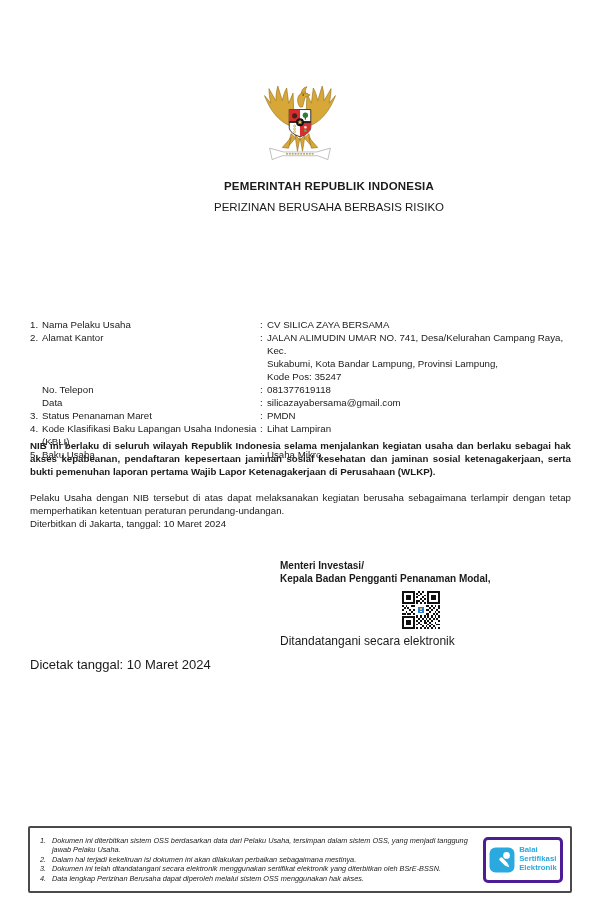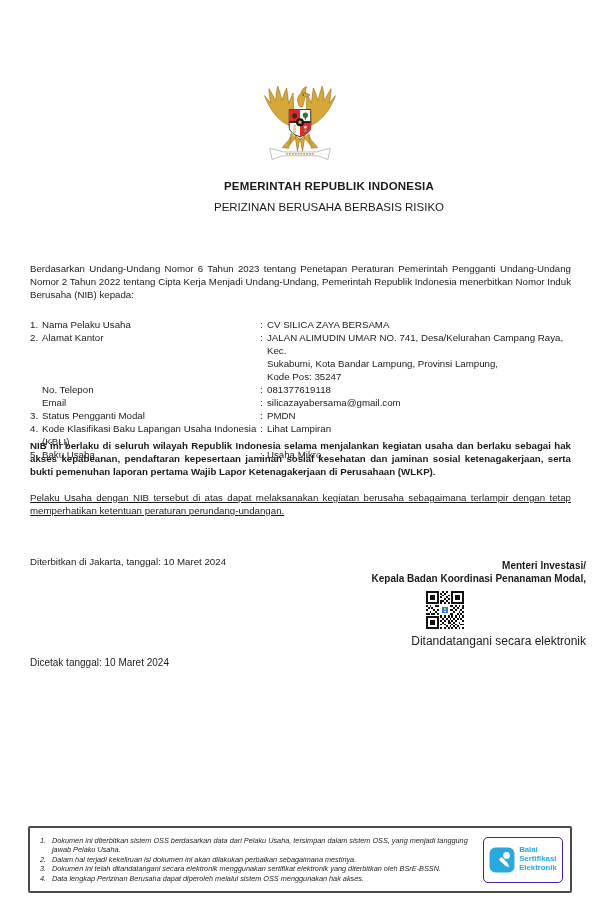--- a/index.html
+++ b/index.html
@@ -11,50 +11,50 @@
     color:#1b1b1b;
   }
   .emblem { position:absolute; left:262px; top:84px; width:76px; height:84px; }
   .center-text { position:absolute; left:0; width:600px; text-align:center;margin-left:29px; }
   .gov-title { top:180px; font-size:11.5px; font-weight:bold; letter-spacing:0.2px; }
   .doc-title { top:201px; font-size:11.5px; font-weight:normal; }
   .nib-no    { top:221px; font-size:11.5px; font-weight:bold; }
   .body-text { position:absolute; left:30px; width:541px; font-size:9.7px; line-height:13px; text-align:justify; }
   .intro { top:262px; }
   .para-nib { top:439px;font-weight:bold; }
-  .para-pelaku { top:491px;text-decoration:underline; }
-  .issued { position:absolute; left:30px; top:556px; font-size:9.7px; }
-  .printed { position:absolute; left:30px; top:657px; font-size:10px; }
+  .para-pelaku { top:491px; }
+  .issued { position:absolute; left:30px; top:518px; font-size:9.7px; }
+  .printed { position:absolute; left:30px; top:657px; font-size:13px; }
 
   .details { position:absolute; left:30px; top:318px; width:541px; font-size:9.7px; line-height:13px; }
   .detail-row { display:flex; align-items:flex-start; }
   .dl-left { width:230px; display:flex; flex-shrink:0; }
   .dl-num { width:12px; flex-shrink:0; }
   .dl-label { white-space:pre-line; }
   .dl-right { flex:1; display:flex; }
   .dl-colon { width:7px; flex-shrink:0; }
   .dl-value { white-space:pre-line; }
 
-  .signature { position:absolute; left:304px; top:559px; width:282px; text-align:right; }
+  .signature { position:absolute; left:280px; top:559px; width:282px; text-align:left; }
   .sig-line { font-size:10px; font-weight:bold; line-height:13px; }
   .qr-wrap { margin:6px auto 5px auto; width:38px; height:38px; }
   .sig-note { font-size:12px; }
 
   .footer-box {
     position:absolute; left:28px; top:826px; width:544px; height:67px;
     border:2px solid #4a4a4a; border-radius:2px;
     display:flex; align-items:center; padding:5px 7px 5px 6px;
   }
   .disclaimers { flex:1; font-style:italic; font-size:7.3px; line-height:9.6px; color:#222; }
   .disc-item { display:flex; }
   .disc-num { width:16px; flex-shrink:0; padding-left:4px; }
   .disc-text { flex:1; padding-right:6px; }
   .bsre-logo {
     width:80px; height:46px; flex-shrink:0; background:#fff;
-    border:1px solid #4c1d95; border-radius:5px;
+    border:3px solid #4c1d95; border-radius:5px;
     display:flex; align-items:center; justify-content:center; gap:4px;
   }
   .bsre-icon { width:26px; height:26px; flex-shrink:0; }
   .bsre-text { font-size:7.8px; line-height:8.8px; font-weight:bold; color:#29a9e0; }
 </style>
 </head>
 <body>
 
 <div class="page">
 
@@ -95,21 +95,20 @@
       <circle cx="8.5" cy="13.5" r="2.1" fill="#66a84d"></circle>
       <rect x="-17" y="-1.7" width="34" height="2.8" fill="#1a1a1a"></rect>
       <circle cx="0" cy="0" r="6.2" fill="#111111"></circle>
       <polygon points="0,-4.2 1.24,-1.3 4,-1.3 1.95,0.5 2.47,3.4 0,1.7 -2.47,3.4 -1.95,0.5 -4,-1.3 -1.24,-1.3" fill="#e8c24a"></polygon>
     </g>
   </svg>
 
   <div class="center-text gov-title">PEMERINTAH REPUBLIK INDONESIA</div>
   <div class="center-text doc-title">PERIZINAN BERUSAHA BERBASIS RISIKO</div>
 
-  <div class="body-text intro">Berdasarkan Undang-Undang Nomor 6 Tahun 2023 tentang Penetapan Peraturan Pemerintah Pengganti Undang-Undang Nomor 2 Tahun 2022 tentang Cipta Kerja Menjadi Undang-Undang, Pemerintah Republik Indonesia menerbitkan Nomor Induk Berusaha (NIB) kepada:</div>
 
   <div class="details">
     <div class="detail-row">
       <div class="dl-left">
           <span class="dl-num">1.</span>
           <span class="dl-label">Nama Pelaku Usaha</span>
         </div>
       <div class="dl-right">
           <span class="dl-colon">:</span>
           <span class="dl-value">CV SILICA ZAYA BERSAMA</span>
@@ -133,31 +132,31 @@
           <span class="dl-label">No. Telepon</span>
         </div>
       <div class="dl-right">
           <span class="dl-colon">:</span>
           <span class="dl-value">081377619118</span>
         </div>
     </div>
     <div class="detail-row">
       <div class="dl-left">
           <span class="dl-num"></span>
-          <span class="dl-label">Email</span>
+          <span class="dl-label">Data</span>
         </div>
       <div class="dl-right">
           <span class="dl-colon">:</span>
           <span class="dl-value">silicazayabersama@gmail.com</span>
         </div>
     </div>
     <div class="detail-row">
       <div class="dl-left">
           <span class="dl-num">3.</span>
-          <span class="dl-label">Status Pengganti Modal</span>
+          <span class="dl-label">Status Penanaman Maret</span>
         </div>
       <div class="dl-right">
           <span class="dl-colon">:</span>
           <span class="dl-value">PMDN</span>
         </div>
     </div>
     <div class="detail-row">
       <div class="dl-left">
           <span class="dl-num">4.</span>
           <span class="dl-label">Kode Klasifikasi Baku Lapangan Usaha Indonesia
@@ -179,21 +178,21 @@
         </div>
     </div>
   </div>
 
   <div class="body-text para-nib">NIB ini berlaku di seluruh wilayah Republik Indonesia selama menjalankan kegiatan usaha dan berlaku sebagai hak akses kepabeanan, pendaftaran kepesertaan jaminan sosial kesehatan dan jaminan sosial ketenagakerjaan, serta bukti pemenuhan laporan pertama Wajib Lapor Ketenagakerjaan di Perusahaan (WLKP).</div>
   <div class="body-text para-pelaku">Pelaku Usaha dengan NIB tersebut di atas dapat melaksanakan kegiatan berusaha sebagaimana terlampir dengan tetap memperhatikan ketentuan peraturan perundang-undangan.</div>
   <div class="issued">Diterbitkan di Jakarta, tanggal: 10 Maret 2024</div>
 
   <div class="signature">
     <div class="sig-line">Menteri Investasi/</div>
-    <div class="sig-line">Kepala Badan Koordinasi Penanaman Modal,</div>
+    <div class="sig-line">Kepala Badan Pengganti Penanaman Modal,</div>
     <div class="qr-wrap">
       <svg viewBox="0 0 21 21" width="38" height="38" shape-rendering="crispEdges" aria-hidden="true">
         <rect x="0" y="0" width="21" height="21" fill="#ffffff"></rect>
         <g fill="#111111">
           <rect x="0" y="0" width="7" height="7"></rect>
             <rect x="14" y="0" width="7" height="7"></rect>
             <rect x="0" y="14" width="7" height="7"></rect>
         </g>
         <g fill="#ffffff">
           <rect x="1" y="1" width="5" height="5"></rect>

